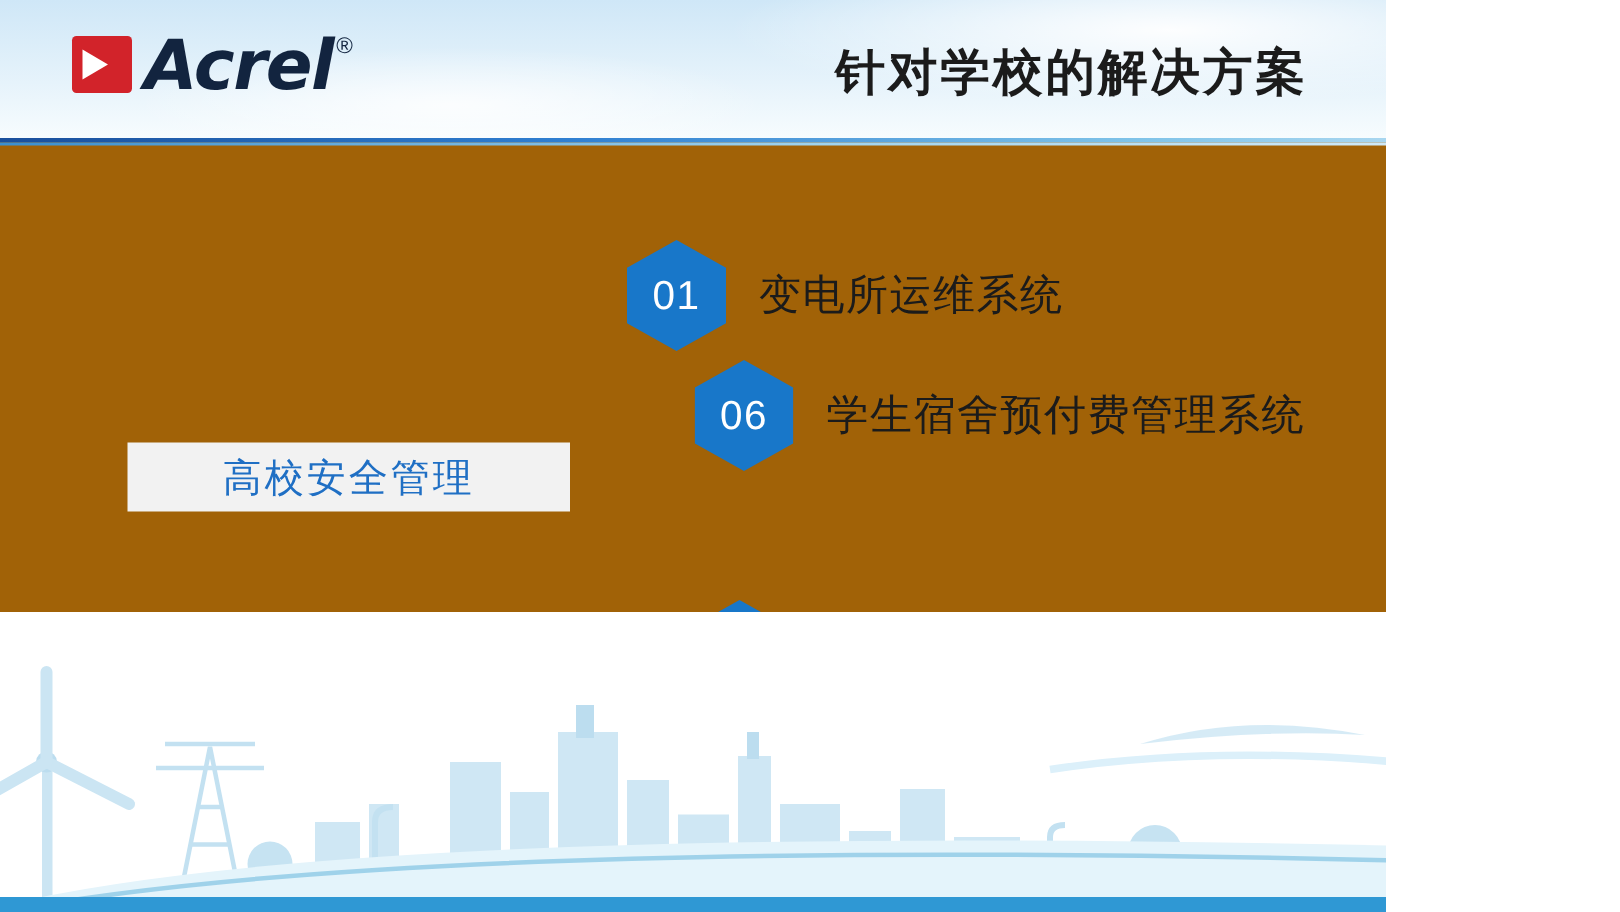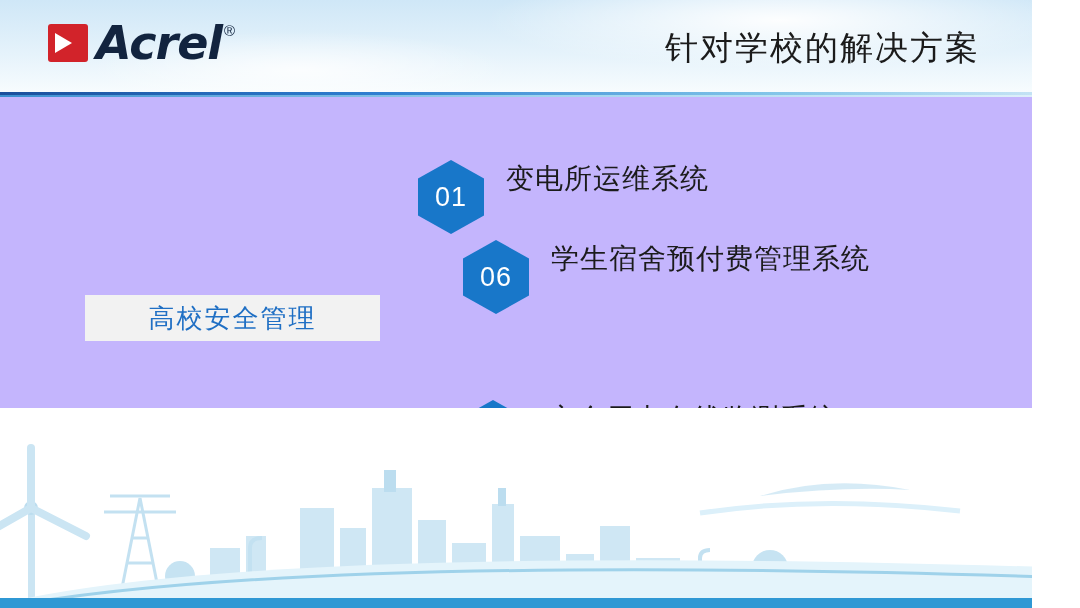--- a/index.html
+++ b/index.html
@@ -2,24 +2,24 @@
 <html><head>
 <meta charset="utf-8">
 <style>
   html, body {
     margin: 0;
     padding: 0;
     background: #ffffff;
   }
   .slide {
     position: relative;
-    width: 1032px;
+    width: 924px;
     height: 608px;
     overflow: hidden;
-    background: #c4b5fd;
+    background: #a16207;
     font-family: "Liberation Sans", sans-serif;
   }
 
   
   .header-band {
     position: absolute;
     left: 0; top: 0;
     width: 1080px;
     height: 92px;
     background:
@@ -93,20 +93,21 @@
   }
 
   .header-title {
     position: absolute;
     right: 52px; top: 26px;
     font-family: "DejaVu Serif", serif;
     font-size: 33px;
     color: #1b1b1b;
     letter-spacing: 2px;
     white-space: nowrap;
+    font-weight: bold;
   }
 
   
   .left-label {
     position: absolute;
     left: 85px; top: 295px;
     width: 295px; height: 46px;
     background: #f2f2f2;
     display: flex;
     align-items: center;
@@ -116,21 +117,21 @@
     font-family: Liberation Serif, serif;
     font-size: 26px;
     color: #1f6fc4;
     letter-spacing: 2px;
   }
 
   
   .item {
     position: absolute;
     display: flex;
-    align-items: flex-start;
+    align-items: center;
   }
   .hex {
     position: relative;
     width: 66px;
     height: 74px;
     flex: 0 0 auto;
     background: #1877c9;
     -webkit-clip-path: polygon(50% 0%, 100% 25%, 100% 75%, 50% 100%, 0% 75%, 0% 25%);
     clip-path: polygon(50% 0%, 100% 25%, 100% 75%, 50% 100%, 0% 75%, 0% 25%);
     display: flex;

